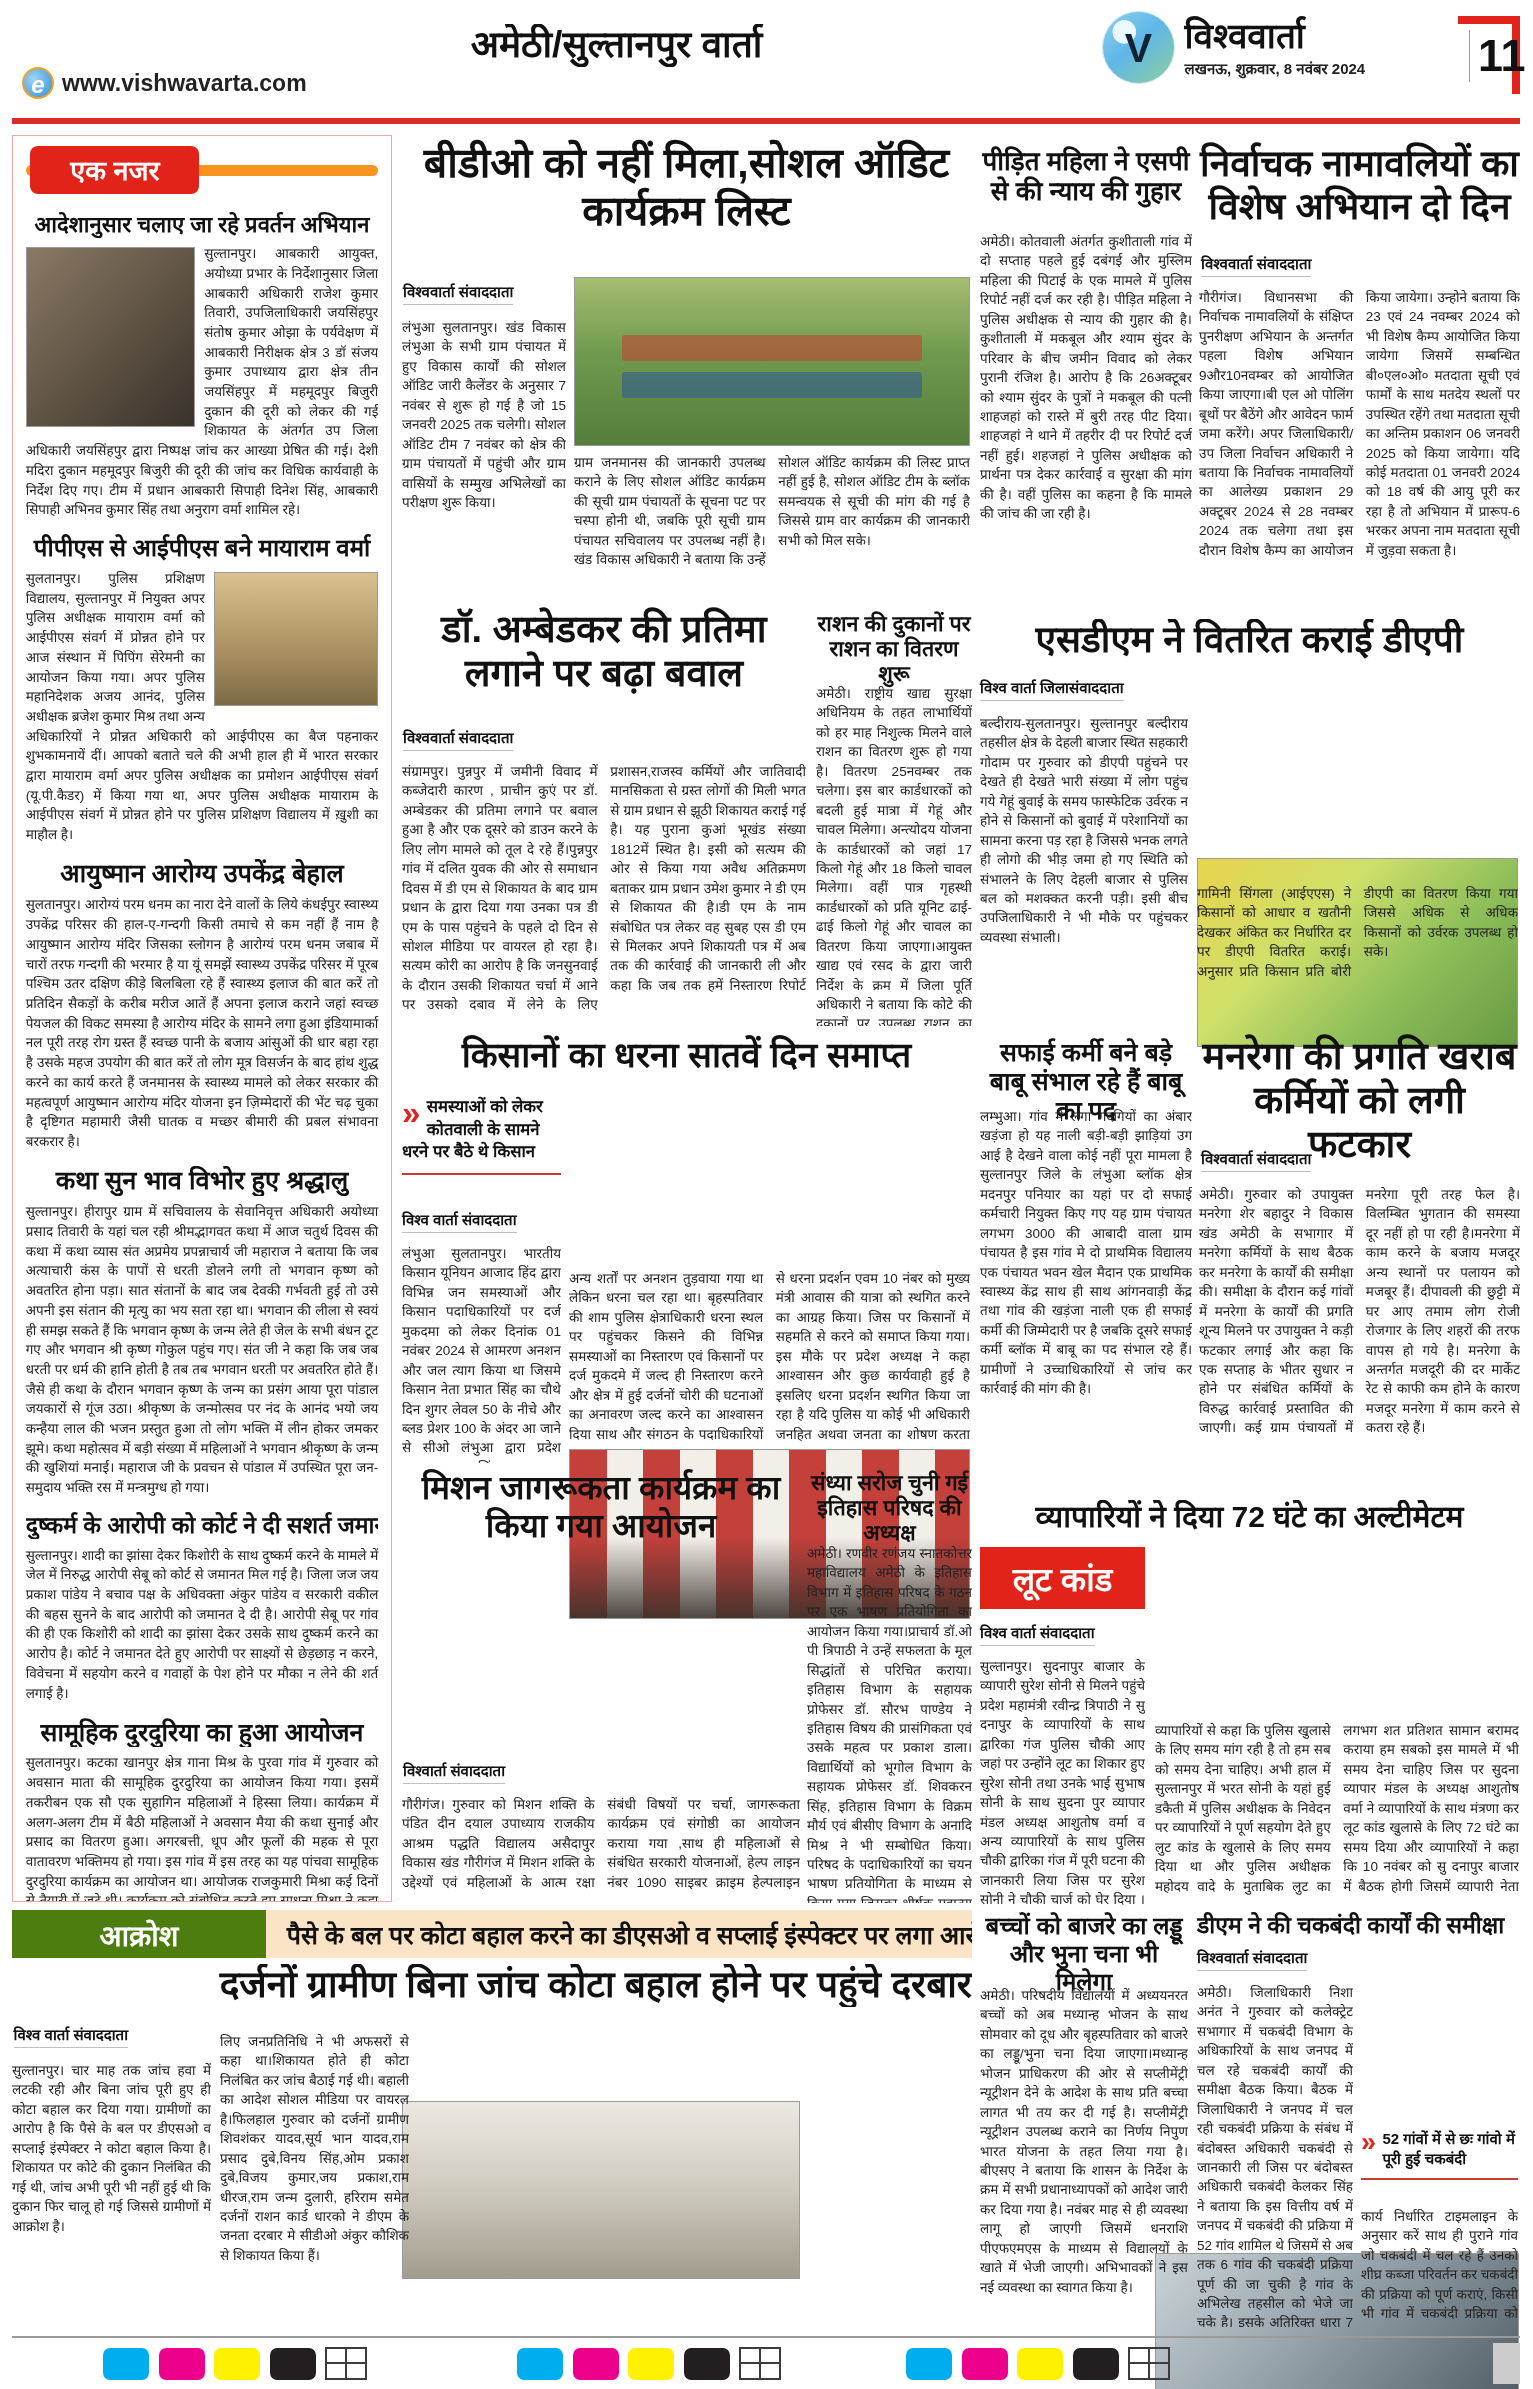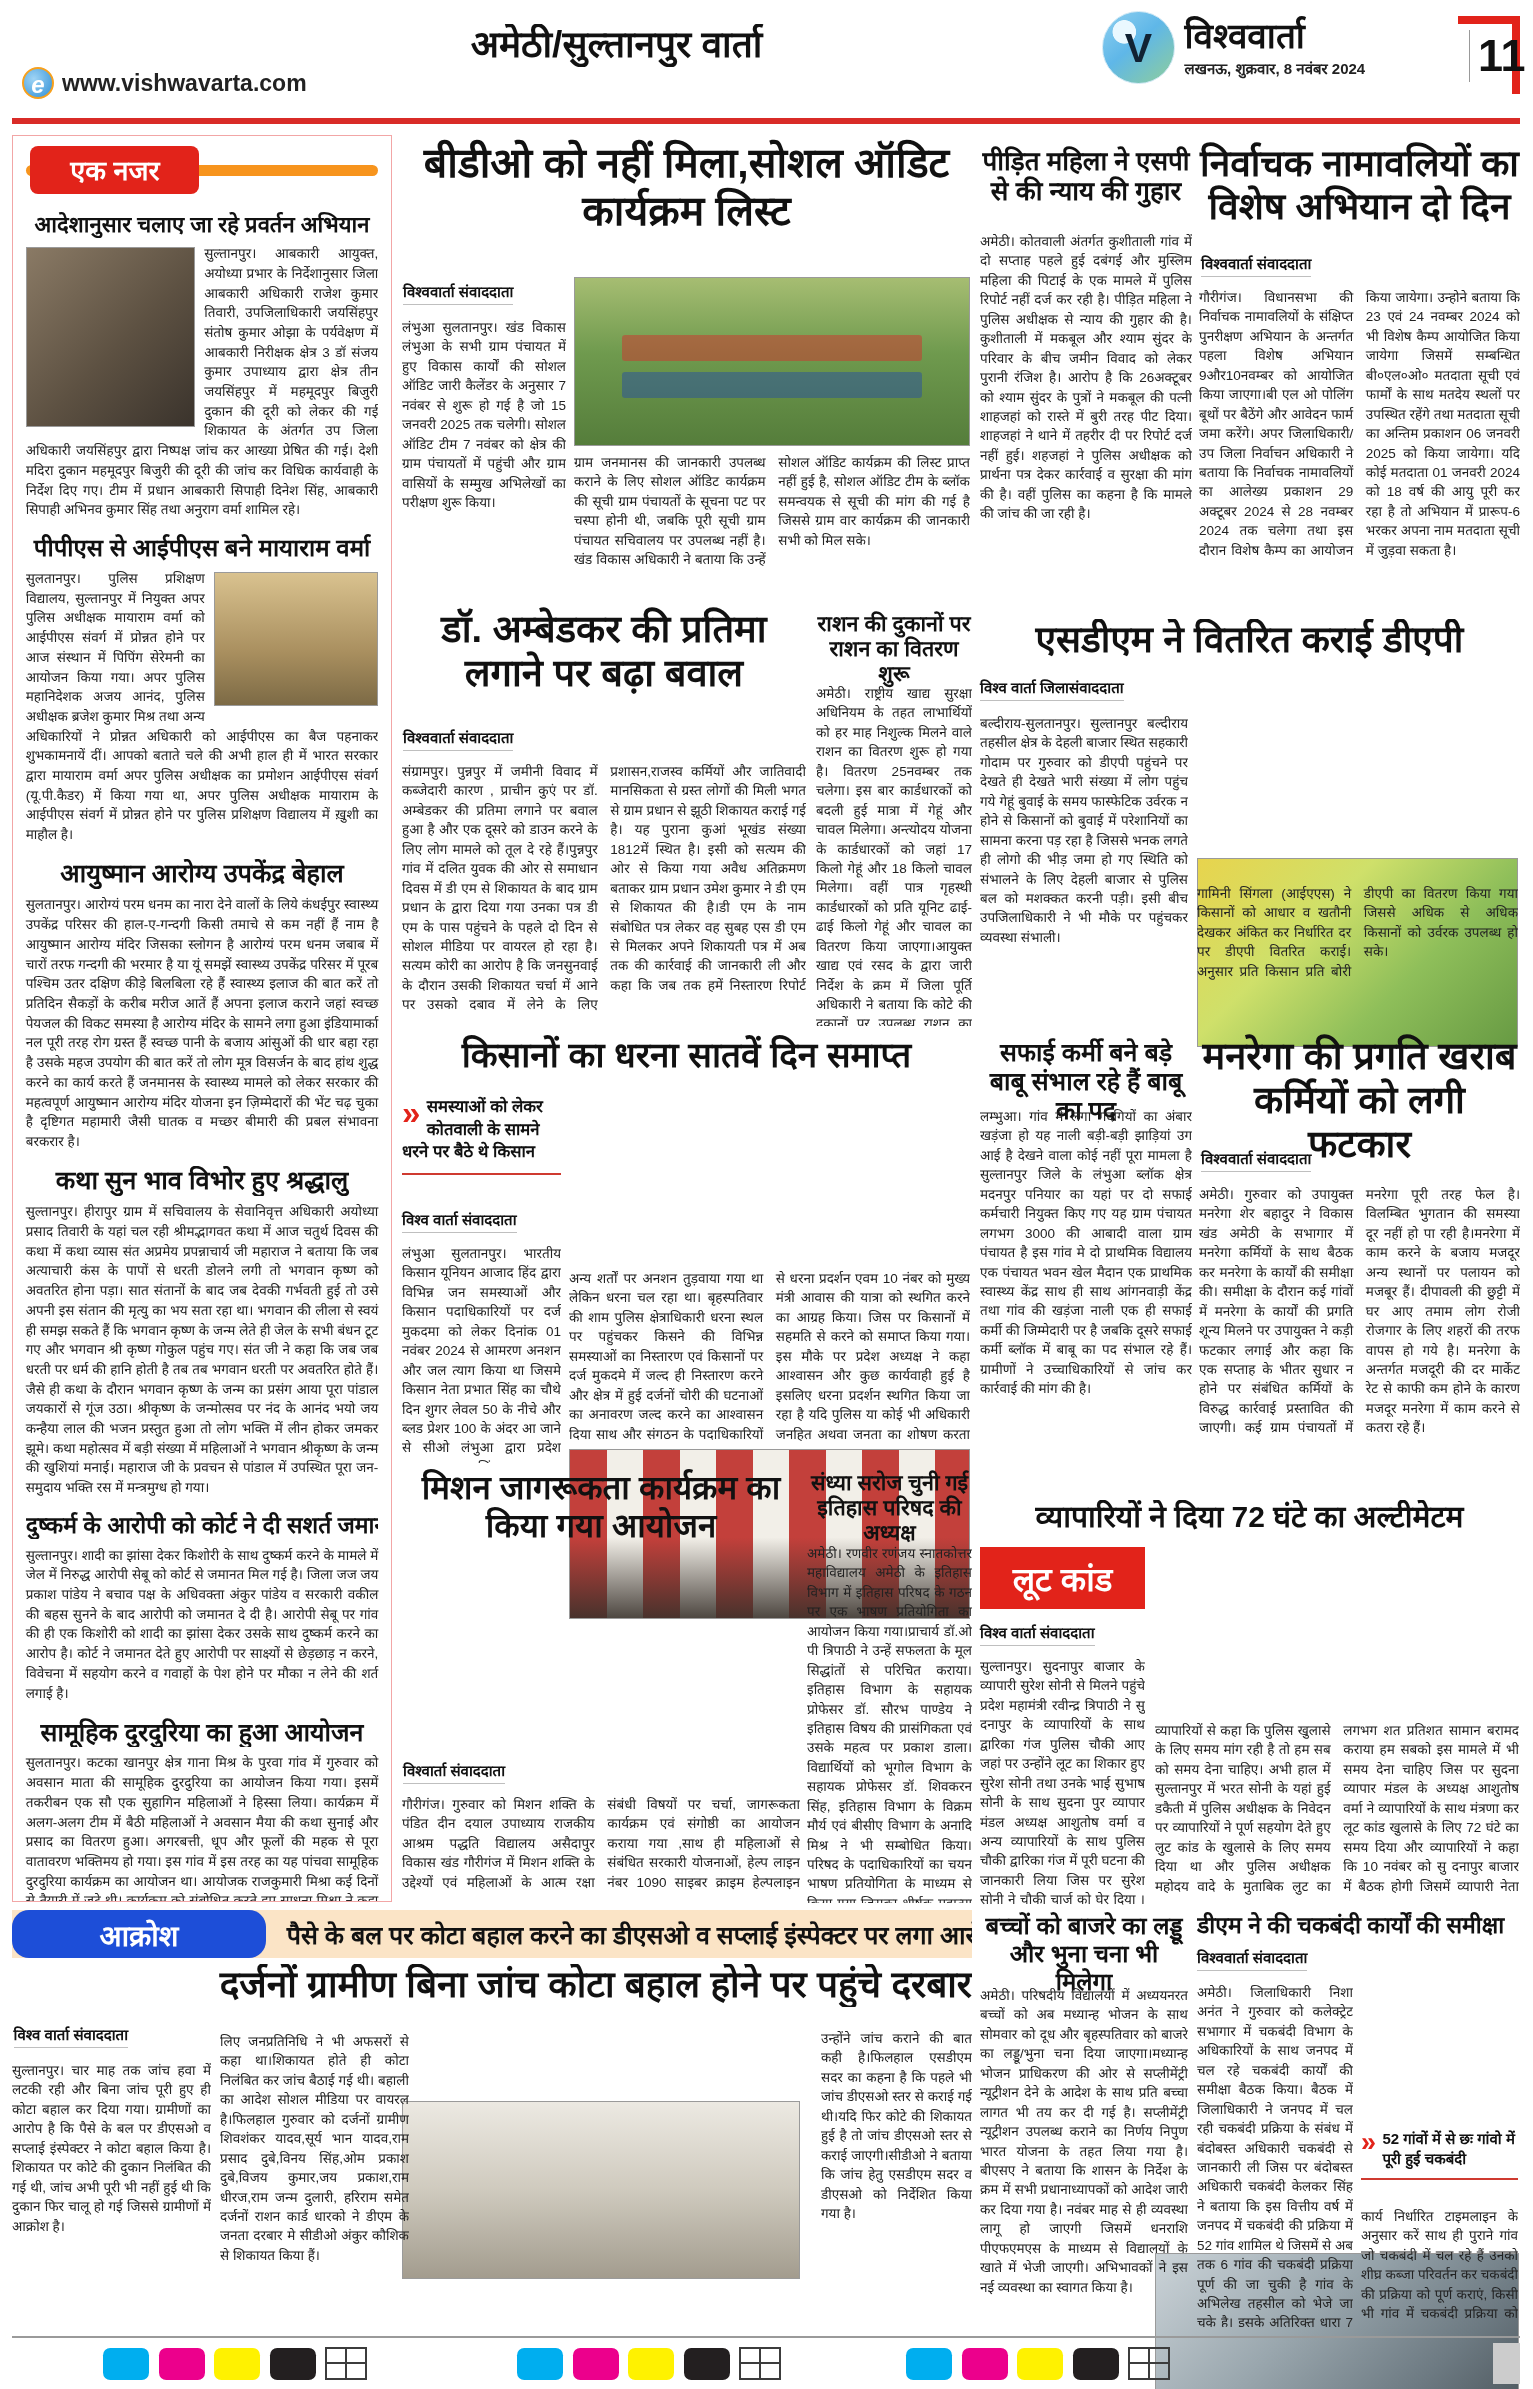--- a/index.html
+++ b/index.html
@@ -168,29 +168,28 @@
   <div class="abs body" style="left:1197px;top:1983px;width:156px;height:344px;">अमेठी। जिलाधिकारी निशा अनंत ने गुरुवार को कलेक्ट्रेट सभागार में चकबंदी विभाग के अधिकारियों के साथ जनपद में चल रहे चकबंदी कार्यों की समीक्षा बैठक किया। बैठक में जिलाधिकारी ने जनपद में चल रही चकबंदी प्रक्रिया के संबंध में बंदोबस्त अधिकारी चकबंदी से जानकारी ली जिस पर बंदोबस्त अधिकारी चकबंदी केलकर सिंह ने बताया कि इस वित्तीय वर्ष में जनपद में चकबंदी की प्रक्रिया में 52 गांव शामिल थे जिसमें से अब तक 6 गांव की चकबंदी प्रक्रिया पूर्ण की जा चुकी है गांव के अभिलेख तहसील को भेजे जा चुके है। इसके अतिरिक्त धारा 7 में 11 गांव, धारा 8 में 3 गांव, धारा 9 में 1 गांव, धारा 10 में 9 गांव, धारा 20 में 9 गांव तथा धारा 27 में 11 गांवों में कार्य चल रहा है जिन्हें शीघ्र पूर्ण कर लिया जाएगा। बैठक में जिलाधिकारी ने कहा कि सभी</div>
 
   <div class="abs" style="left:1361px;top:2129px;width:157px;">
     <span class="quotechip" style="font-size:27px;">»</span>
     <span class="standfirst" style="font-size:15px;">52 गांवों में से छः गांवो में पूरी हुई चकबंदी</span>
     <div style="border-bottom:2.4px solid #cf3a30;margin-top:8px;"></div>
   </div>
   <div class="abs body" style="left:1361px;top:2207px;width:157px;height:119px;">कार्य निर्धारित टाइमलाइन के अनुसार करें साथ ही पुराने गांव जो चकबंदी में चल रहे हैं उनको शीघ्र कब्जा परिवर्तन कर चकबंदी की प्रक्रिया को पूर्ण कराएं, किसी भी गांव में चकबंदी प्रक्रिया को रोका न जाए सभी गांवों में चकबंदी की प्रक्रिया को पूर्ण किया जाए। बैठक में उन्होंने चकबंदी के तहत लंबित मुकदमों के निस्तारण की स्थिति की भी समीक्ष�� किया एवं आवश्यक दिशा निर्देश दिए।</div>
 
   <div class="abs" style="left:12px;top:1910px;width:960px;height:48px;background:#fbe4c6;display:flex;align-items:center;">
-    <span style="flex:0 0 254px;height:48px;background:#1d4ed8;color:#fff;font-size:29px;font-weight:bold;display:flex;align-items:center;justify-content:center;border-radius:17px;">आक्रोश</span>
+    <span style="flex:0 0 254px;height:48px;background:#4d7c0f;color:#fff;font-size:29px;font-weight:bold;display:flex;align-items:center;justify-content:center;">आक्रोश</span>
     <span style="font-size:25px;font-weight:bold;color:#111;padding-left:20.7px;white-space:nowrap;overflow:hidden;">पैसे के बल पर कोटा बहाल करने का डीएसओ व सप्लाई इंस्पेक्टर पर लगा आरोप</span>
   </div>
   <div class="abs hl one" style="left:12px;top:1964px;width:960px;font-size:37px;text-align:right;">दर्जनों ग्रामीण बिना जांच कोटा बहाल होने पर पहुंचे दरबार</div>
   <div class="abs byline" style="left:13.5px;top:2024px;">विश्व वार्ता संवाददाता</div>
   <div class="abs body" style="left:12px;top:2061px;width:199px;height:267px;">सुल्तानपुर। चार माह तक जांच हवा में लटकी रही और बिना जांच पूरी हुए ही कोटा बहाल कर दिया गया। ग्रामीणों का आरोप है कि पैसे के बल पर डीएसओ व सप्लाई इंस्पेक्टर ने कोटा बहाल किया है। शिकायत पर कोटे की दुकान निलंबित की गई थी, जांच अभी पूरी भी नहीं हुई थी कि दुकान फिर चालू हो गई जिससे ग्रामीणों में आक्रोश है।</div>
   <div class="abs body" style="left:220px;top:2032px;width:189px;height:296px;">लिए जनप्रतिनिधि ने भी अफसरों से कहा था।शिकायत होते ही कोटा निलंबित कर जांच बैठाई गई थी। बहाली का आदेश सोशल मीडिया पर वायरल है।फिलहाल गुरुवार को दर्जनों ग्रामीण शिवशंकर यादव,सूर्य भान यादव,राम प्रसाद दुबे,विनय सिंह,ओम प्रकाश दुबे,विजय कुमार,जय प्रकाश,राम धीरज,राम जन्म दुलारी, हरिराम समेत दर्जनों राशन कार्ड धारको ने डीएम के जनता दरबार मे सीडीओ अंकुर कौशिक से शिकायत किया हैं।</div>
 
-  <div class="abs body" style="left:821px;top:2029px;width:151px;height:301px;">उन्होंने जांच कराने की बात कही है।फिलहाल एसडीएम सदर का कहना है कि पहले भी जांच डीएसओ स्तर से कराई गई थी।यदि फिर कोटे की शिकायत हुई है तो जांच डीएसओ स्तर से कराई जाएगी।सीडीओ ने बताया कि जांच हेतु एसडीएम सदर व डीएसओ को निर्देशित किया गया है।</div>
 
   <div class="abs" style="left:12px;top:2336px;width:1508px;height:2.4px;background:#9a9a9a;"></div>
 
   <div class="abs reggroup" style="left:103px;top:2347px;">
     <span class="swatch" style="background:#00aeef;"></span>
     <span class="swatch" style="background:#ec008c;"></span>
     <span class="swatch" style="background:#fff200;"></span>
     <span class="swatch" style="background:#231f20;"></span>
     <span class="regmark"></span>
   </div>

